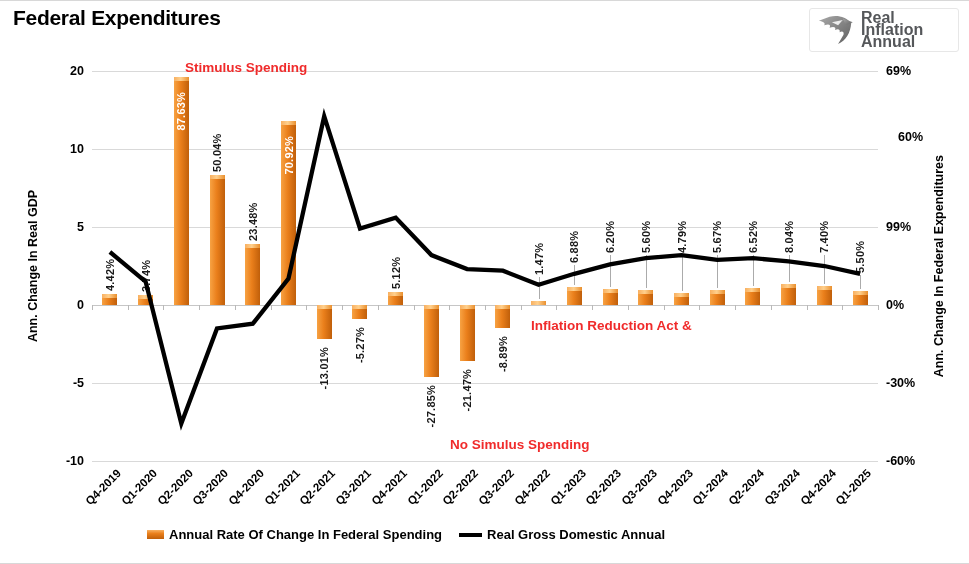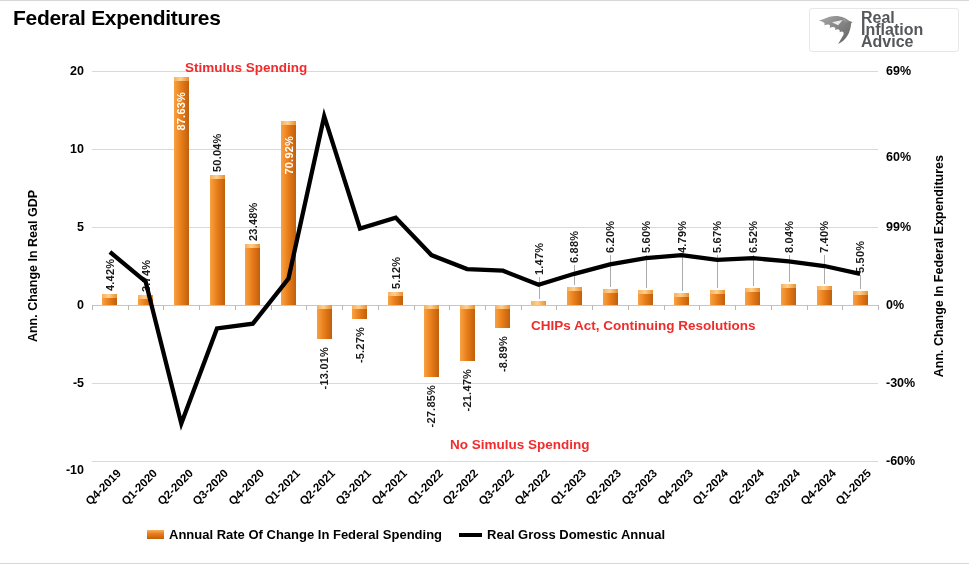--- a/index.html
+++ b/index.html
@@ -73,42 +73,42 @@
         </linearGradient>
       </defs>
       <path fill="url(#eg)" d="M45 13 C38 5 27 2 17 5 L3 10 C9 11 12 13 10 16 C16 14 19 15 17 19 C22 17 26 18 24 22 C28 20 31 21 30 25 C33 23 36 24 35 28 L28 40 C38 36 44 26 45 13 Z"></path>
       <path fill="#ffffff" d="M20 12 L34 9 L28 16 Z" opacity="0.85"></path>
       <path fill="url(#eg)" d="M34 7 L47 12 L38 16 Z"></path>
     </svg>
   </span>
   <div id="brand-name">
     <div>Real</div>
     <div>Inflation</div>
-    <div>Advice</div>
+    <div>Annual</div>
   </div>
 </div>
 
 <div id="plot-area">
     <div class="gridline" style="top: 70px;"></div>
     <div class="ytick left" style="top: 64px;">20</div>
     <div class="ytick right" style="top: 64px;">69%</div>
     <div class="gridline" style="top: 148px;"></div>
     <div class="ytick left" style="top: 142px;">10</div>
-    <div class="ytick right" style="top: 150px;">60%</div>
+    <div class="ytick right" style="top: 130px; margin-left: 12px;">60%</div>
     <div class="gridline" style="top: 226px;"></div>
     <div class="ytick left" style="top: 220px;">5</div>
     <div class="ytick right" style="top: 220px;">99%</div>
     <div class="gridline zero" style="top: 304px;"></div>
     <div class="ytick left" style="top: 298px;">0</div>
     <div class="ytick right" style="top: 298px;">0%</div>
     <div class="gridline" style="top: 382px;"></div>
     <div class="ytick left" style="top: 376px;">-5</div>
     <div class="ytick right" style="top: 376px;">-30%</div>
     <div class="gridline" style="top: 460px;"></div>
-    <div class="ytick left" style="top: 454px; margin-top: 9px;">-10</div>
+    <div class="ytick left" style="top: 454px;">-10</div>
     <div class="ytick right" style="top: 454px;">-60%</div>
     <div class="cat-tick" style="left: 92px;"></div>
     <div class="cat-tick" style="left: 127.727px;"></div>
     <div class="cat-tick" style="left: 163.455px;"></div>
     <div class="cat-tick" style="left: 199.182px;"></div>
     <div class="cat-tick" style="left: 234.909px;"></div>
     <div class="cat-tick" style="left: 270.636px;"></div>
     <div class="cat-tick" style="left: 306.364px;"></div>
     <div class="cat-tick" style="left: 342.091px;"></div>
     <div class="cat-tick" style="left: 377.818px;"></div>
@@ -250,21 +250,21 @@
 
 <div class="axis-title" style="left:24px;">
   <span>Ann. Change In Real GDP</span>
 </div>
 <div class="axis-title" style="left:930px;">
   <span>Ann. Change In Federal Expenditures</span>
 </div>
 
 <div class="annotation" id="ann-stimulus" style="left:185px;top:57px;color:#F02B2B;">Stimulus Spending</div>
 <div class="annotation" id="ann-ira" style="left:531px;top:315px;color:#F02B2B;">
-  <div>CHIPs Act, Continuing Resolutions</div>
+  <div>Inflation Reduction Act &amp;</div>
 </div>
 <div class="annotation" id="ann-nostim" style="left:450px;top:434px;color:#F02B2B;">No Simulus Spending</div>
 
 <div id="legend">
   <div class="legend-item">
     <span id="legend-swatch-bar"></span>
     <span class="legend-label">Annual Rate Of Change In Federal Spending</span>
   </div>
   <div class="legend-item" style="margin-left:17px;">
     <span id="legend-swatch-line"></span>

